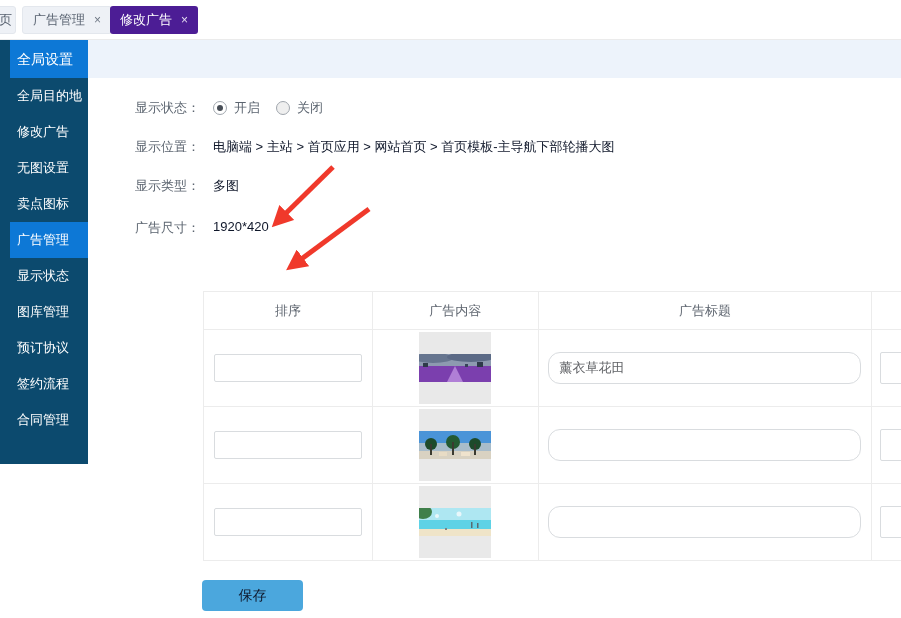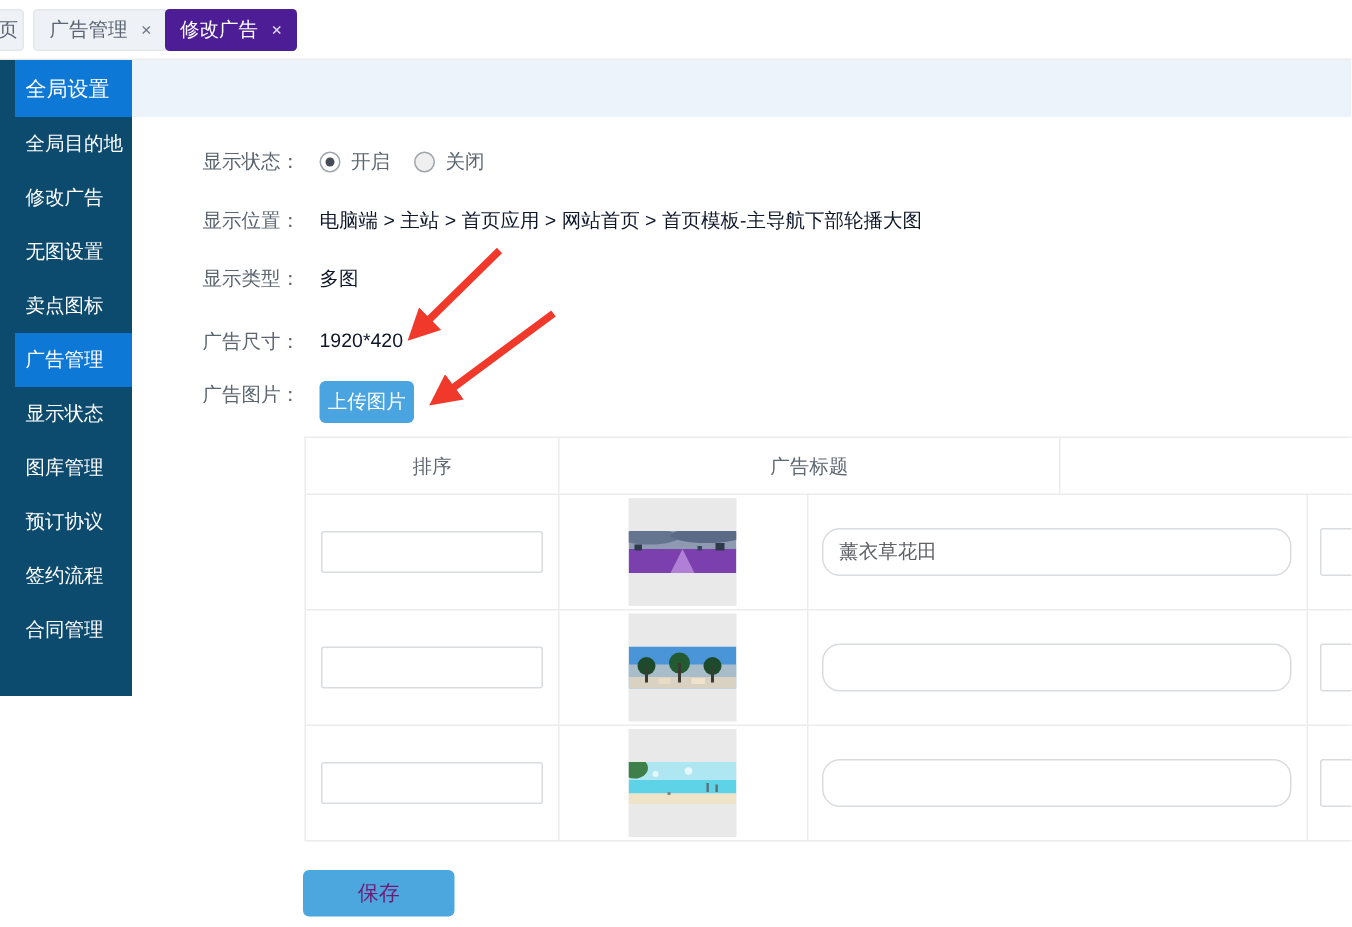--- a/index.html
+++ b/index.html
@@ -54,21 +54,21 @@
   .t-body .t-cell { height:76px; }
   .sort-input { width:148px; height:28px; border:1px solid #d9dcdf; border-radius:2px; background:#fff; }
   .title-input { width:313px; height:32px; border:1px solid #d9dcdf; border-radius:12px;
                  background:#fff; padding:0 10px; font-size:13px; color:#606266;
                  font-family:"Liberation Sans","DejaVu Sans",sans-serif; }
   .cut-input { width:210px; height:32px; border:1px solid #d9dcdf; border-radius:2px; background:#fff; }
   .thumb { width:72px; height:72px; background:#e9e9e9; display:flex; align-items:center;
            justify-content:center; overflow:hidden; }
 
   .save-btn { position:absolute; left:114px; top:502px; width:101px; height:31px;
-              background:#4ba7dd; color:#701a75; font-size:14px; border:none; border-radius:4px; cursor:pointer; }
+              background:#4ba7dd; color:#0f172a; font-size:14px; border:none; border-radius:4px; cursor:pointer; }
 
   .arrows { position:absolute; left:0; top:0; z-index:20; pointer-events:none; }
 </style>
 </head>
 <body>
 
 <div class="tabbar">
   <div class="tab tab-partial">
     <span>页</span>
   </div>
@@ -120,28 +120,25 @@
   <div class="frow" style="top:99px;font-family:Liberation Serif, serif;">
     <span class="flabel">显示类型：</span>
     <span class="fvalue">多图</span>
   </div>
 
   <div class="frow" style="top:141px;">
     <span class="flabel">广告尺寸：</span>
     <span class="fvalue">1920*420</span>
   </div>
 
-  <div class="frow" style="top:176px; height:28px;">
-    <span class="flabel">广告图片：</span>
-    <button class="upload-btn">上传图片</button>
-  </div>
 
   <div class="ad-table">
     <div class="t-row t-head">
       <div class="t-cell c1">排序</div>
+      <div class="t-cell c2">广告内容</div>
       <div class="t-cell c3">广告标题</div>
       <div class="t-cell c4"></div>
     </div>
 
     <div class="t-row t-body">
       <div class="t-cell c1">
           <input class="sort-input" value="" style="">
         </div>
       <div class="t-cell c2">
         <div class="thumb">

